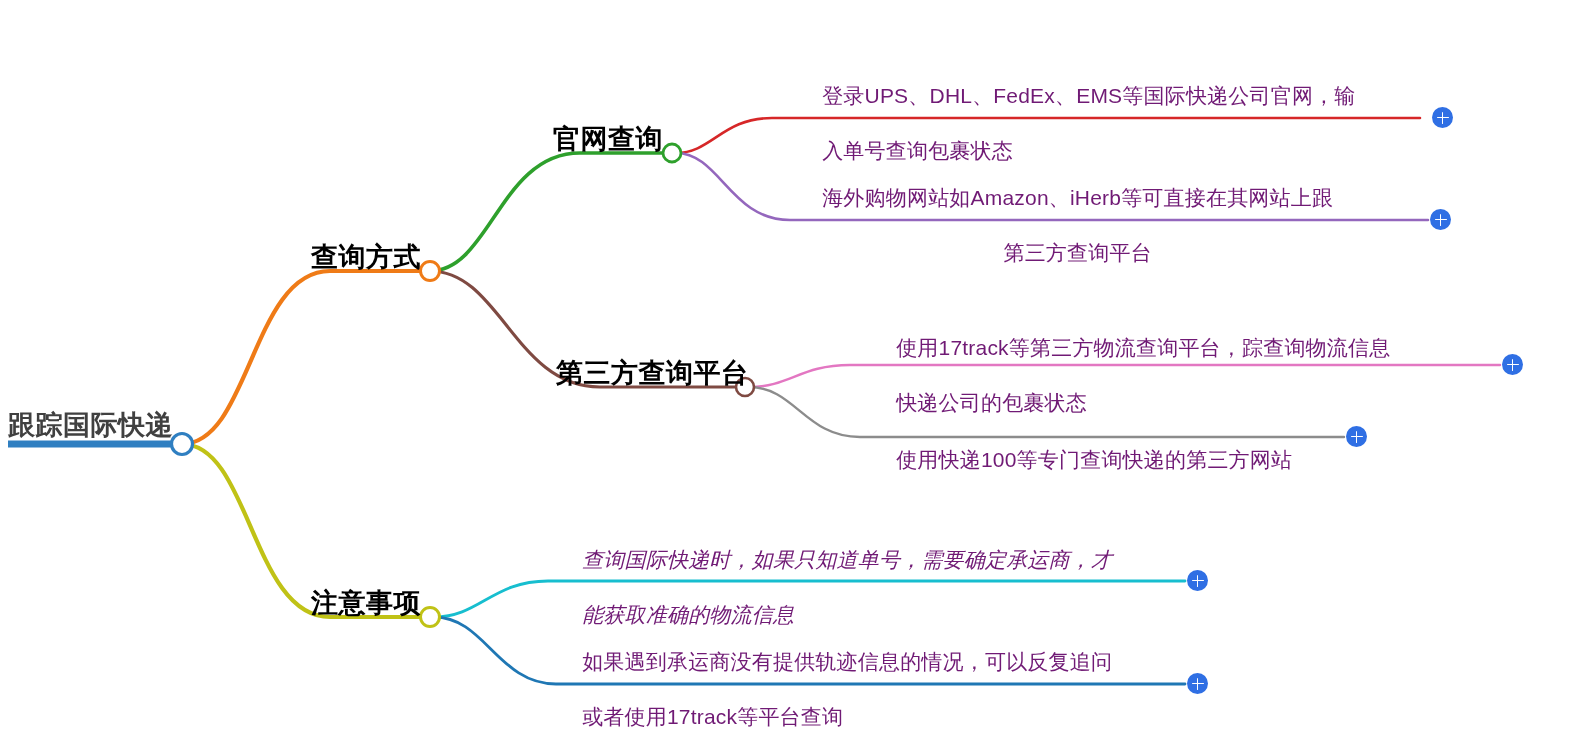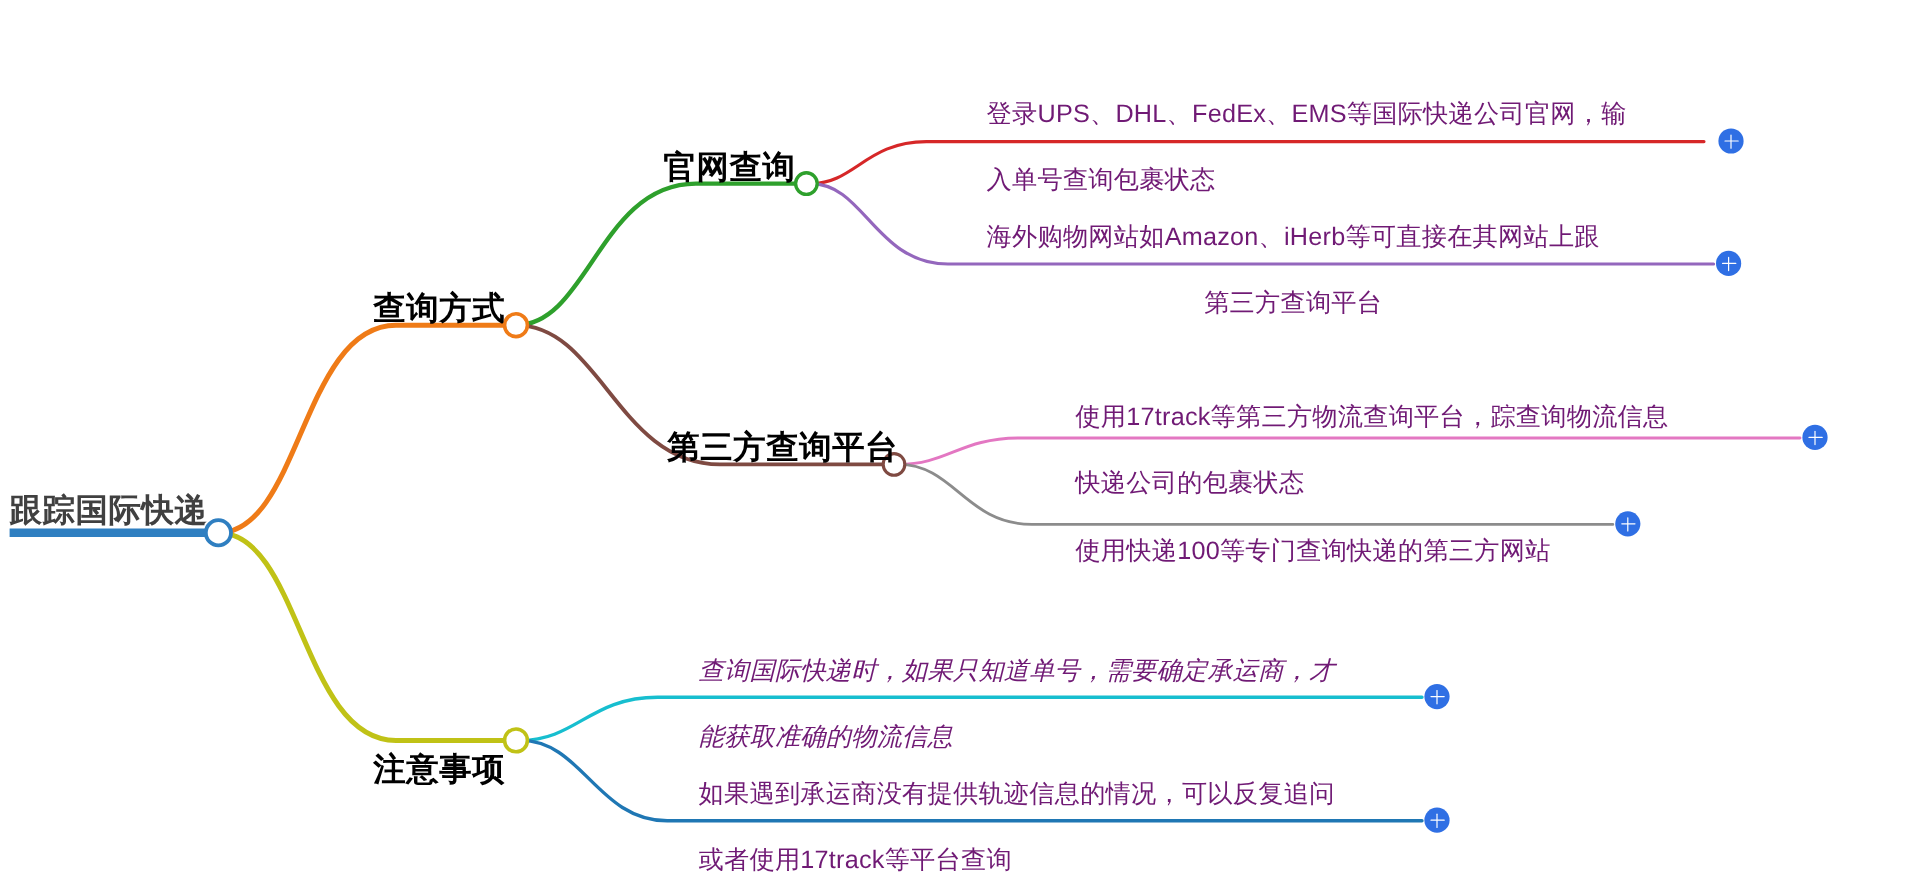--- a/index.html
+++ b/index.html
@@ -102,21 +102,21 @@
     <circle id="node-root" cx="182" cy="444" r="10.5" fill="#ffffff" stroke="#2f7fc1" stroke-width="3.2"></circle>
     <circle id="node-query" cx="430" cy="271" r="9.5" fill="#ffffff" stroke="#ef7b17" stroke-width="3"></circle>
     <circle id="node-notes" cx="430" cy="617" r="9.5" fill="#ffffff" stroke="#c0c216" stroke-width="3"></circle>
     <circle id="node-official" cx="672" cy="153" r="9" fill="#ffffff" stroke="#2ea02c" stroke-width="2.8"></circle>
     <circle id="node-third" cx="745" cy="387" r="9" fill="#ffffff" stroke="#7f4a42" stroke-width="2.6"></circle>
   </svg>
 
   <div class="node-label root-label" style="left:8px; top:408px;">跟踪国际快递</div>
 
   <div class="node-label branch-label" style="left:311px; top:240px;">查询方式</div>
-  <div class="node-label branch-label" style="left:311px; top:586px;margin-top:38px;">注意事项</div>
+  <div class="node-label branch-label" style="left:311px; top:586px;">注意事项</div>
 
   <div class="node-label branch-label" style="left:553px; top:122px;">官网查询</div>
   <div class="node-label branch-label" style="left:556px; top:356px;">第三方查询平台</div>
 
   <div class="node-label leaf-label" style="left:798px; top:54px;">
     <span>登录UPS、DHL、FedEx、EMS等国际快递公司官网，输</span><br>
     <span>入单号查询包裹状态</span>
   </div>
   <div class="plus-btn" style="left:1432px; top:107px;"></div>
 

